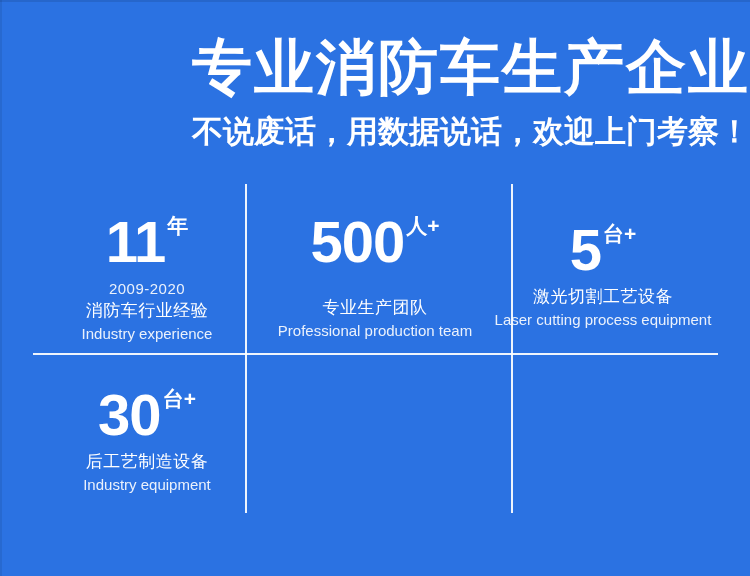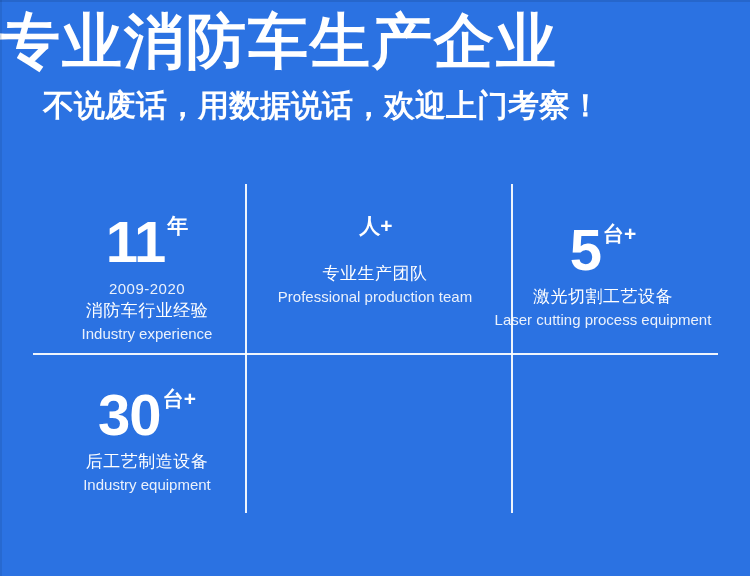--- a/index.html
+++ b/index.html
@@ -39,23 +39,23 @@
     left: 0; top: 0;
     width: 2px; height: 576px;
     background: rgba(0,0,0,0.08);
     pointer-events: none;
   }
 
   
   .header {
     position: absolute;
     left: 0;
-    top: 6px;
+    top: 32px;
     width: 750px;
-    text-align: left;
+    text-align: right;
   }
   .headline {
     display: block;
     font-size: 60px;
     line-height: 72px;
     font-weight: 700;
     color: #ffffff;
     letter-spacing: 2px;
     white-space: nowrap;
   }
@@ -214,20 +214,21 @@
         <span class="unit">年</span>
       </div>
       <div class="years">2009-2020</div>
       <div class="label-cn">消防车行业经验</div>
       <div class="label-en">Industry experience</div>
     </div>
 
 
     <div class="cell c3 r1">
       <div class="bignum-row">
+        <span class="bignum">500</span>
         <span class="unit">人+</span>
       </div>
       <div class="label-cn">专业生产团队</div>
       <div class="label-en">Professional production team</div>
     </div>
 
 
     <div class="cell c2 r2">
       <div class="bignum-row">
         <span class="bignum">5</span>

